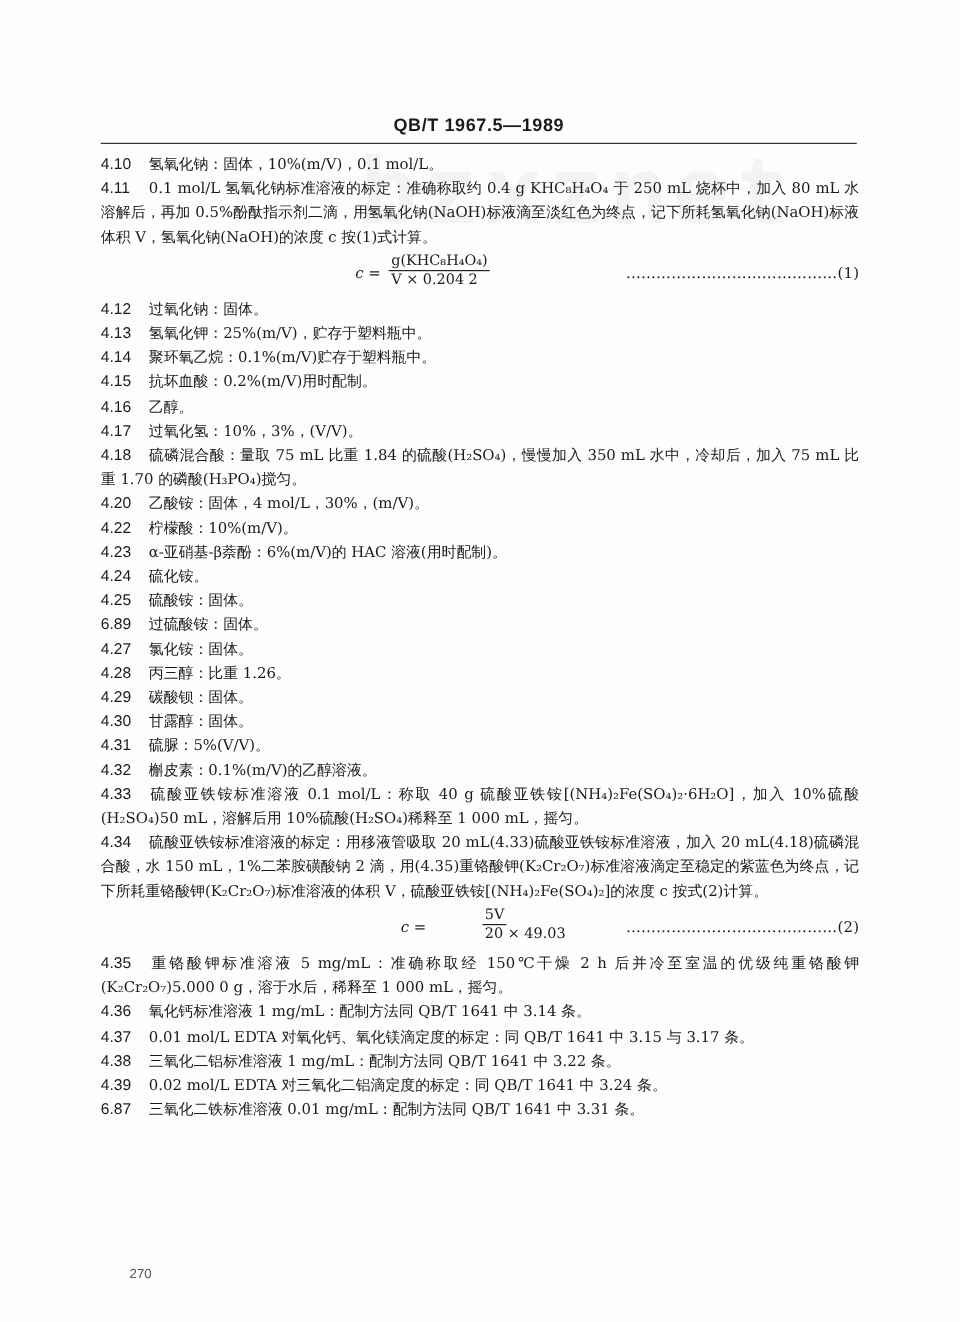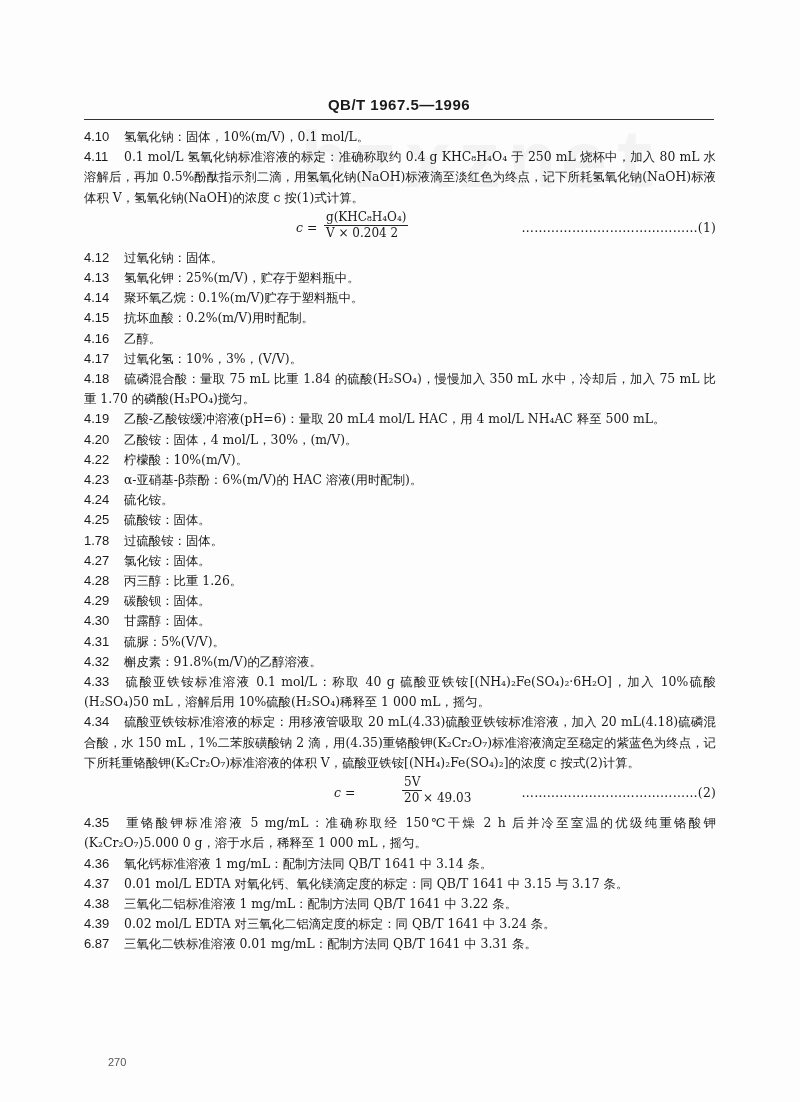--- a/index.html
+++ b/index.html
@@ -22,21 +22,21 @@
   .footer { position: absolute; left: 108px; top: 1056px; font-family: Liberation Sans, sans-serif; font-size: 11px; color: #555; }
   .watermark { position: absolute; left: 300px; top: 120px; font-family: Liberation Mono, monospace;
                font-size: 80px; font-weight: bold; color: rgba(180,180,180,0.13); letter-spacing: 4px; pointer-events: none; }
 </style>
 </head>
 <body>
 
 <div class="page">
   <div class="watermark">bzxznet</div>
 
-  <div class="header">QB/T 1967.5—1996</div>
+  <div class="header">QB/T 1967.5—1989</div>
   <div class="header-rule"></div>
 
   <div class="body">
     <p class="p"><span class="num">4.10</span><span>氢氧化钠：固体，10%(m/V)，0.1 mol/L。</span></p>
     <p class="p"><span class="num">4.11</span><span>0.1 mol/L 氢氧化钠标准溶液的标定：准确称取约 0.4 g KHC₈H₄O₄ 于 250 mL 烧杯中，加入 80 mL 水溶解后，再加 0.5%酚酞指示剂二滴，用氢氧化钠(NaOH)标液滴至淡红色为终点，记下所耗氢氧化钠(NaOH)标液体积 V，氢氧化钠(NaOH)的浓度 c 按(1)式计算。</span></p>
 
     <div class="formula">
       <span class="lhs" style="left:212px;">c =</span>
       <span class="frac" style="left:240px; top:2px;">
         <span class="numer">g(KHC₈H₄O₄)</span>
@@ -45,33 +45,32 @@
       <span class="eqno">……………………………………(1)</span>
     </div>
 
     <p class="p"><span class="num">4.12</span><span>过氧化钠：固体。</span></p>
     <p class="p"><span class="num">4.13</span><span>氢氧化钾：25%(m/V)，贮存于塑料瓶中。</span></p>
     <p class="p"><span class="num">4.14</span><span>聚环氧乙烷：0.1%(m/V)贮存于塑料瓶中。</span></p>
     <p class="p"><span class="num">4.15</span><span>抗坏血酸：0.2%(m/V)用时配制。</span></p>
     <p class="p"><span class="num">4.16</span><span>乙醇。</span></p>
     <p class="p"><span class="num">4.17</span><span>过氧化氢：10%，3%，(V/V)。</span></p>
     <p class="p"><span class="num">4.18</span><span>硫磷混合酸：量取 75 mL 比重 1.84 的硫酸(H₂SO₄)，慢慢加入 350 mL 水中，冷却后，加入 75 mL 比重 1.70 的磷酸(H₃PO₄)搅匀。</span></p>
-    <p class="p"><span class="num">4.19</span><span>乙酸-乙酸铵缓冲溶液(pH=6)：量取 20 mL4 mol/L HAC，用 4 mol/L NH₄AC 释至 500 mL。</span></p>
     <p class="p"><span class="num">4.20</span><span>乙酸铵：固体，4 mol/L，30%，(m/V)。</span></p>
     <p class="p"><span class="num">4.22</span><span>柠檬酸：10%(m/V)。</span></p>
     <p class="p"><span class="num">4.23</span><span>α-亚硝基-β萘酚：6%(m/V)的 HAC 溶液(用时配制)。</span></p>
     <p class="p"><span class="num">4.24</span><span>硫化铵。</span></p>
     <p class="p"><span class="num">4.25</span><span>硫酸铵：固体。</span></p>
-    <p class="p"><span class="num">1.78</span><span>过硫酸铵：固体。</span></p>
+    <p class="p"><span class="num">6.89</span><span>过硫酸铵：固体。</span></p>
     <p class="p"><span class="num">4.27</span><span>氯化铵：固体。</span></p>
     <p class="p"><span class="num">4.28</span><span>丙三醇：比重 1.26。</span></p>
     <p class="p"><span class="num">4.29</span><span>碳酸钡：固体。</span></p>
     <p class="p"><span class="num">4.30</span><span>甘露醇：固体。</span></p>
     <p class="p"><span class="num">4.31</span><span>硫脲：5%(V/V)。</span></p>
-    <p class="p"><span class="num">4.32</span><span>槲皮素：91.8%(m/V)的乙醇溶液。</span></p>
+    <p class="p"><span class="num">4.32</span><span>槲皮素：0.1%(m/V)的乙醇溶液。</span></p>
     <p class="p"><span class="num">4.33</span><span>硫酸亚铁铵标准溶液 0.1 mol/L：称取 40 g 硫酸亚铁铵[(NH₄)₂Fe(SO₄)₂·6H₂O]，加入 10%硫酸(H₂SO₄)50 mL，溶解后用 10%硫酸(H₂SO₄)稀释至 1 000 mL，摇匀。</span></p>
     <p class="p"><span class="num">4.34</span><span>硫酸亚铁铵标准溶液的标定：用移液管吸取 20 mL(4.33)硫酸亚铁铵标准溶液，加入 20 mL(4.18)硫磷混合酸，水 150 mL，1%二苯胺磺酸钠 2 滴，用(4.35)重铬酸钾(K₂Cr₂O₇)标准溶液滴定至稳定的紫蓝色为终点，记下所耗重铬酸钾(K₂Cr₂O₇)标准溶液的体积 V，硫酸亚铁铵[(NH₄)₂Fe(SO₄)₂]的浓度 c 按式(2)计算。</span></p>
 
     <div class="formula">
       <span class="lhs" style="left:250px;">c =</span>
       <span class="frac" style="left:278px; top:2px;margin-left:40px;">
         <span class="numer">5V</span>
         <span class="denom">20 × 49.03</span>
       </span>
       <span class="eqno">……………………………………(2)</span>

